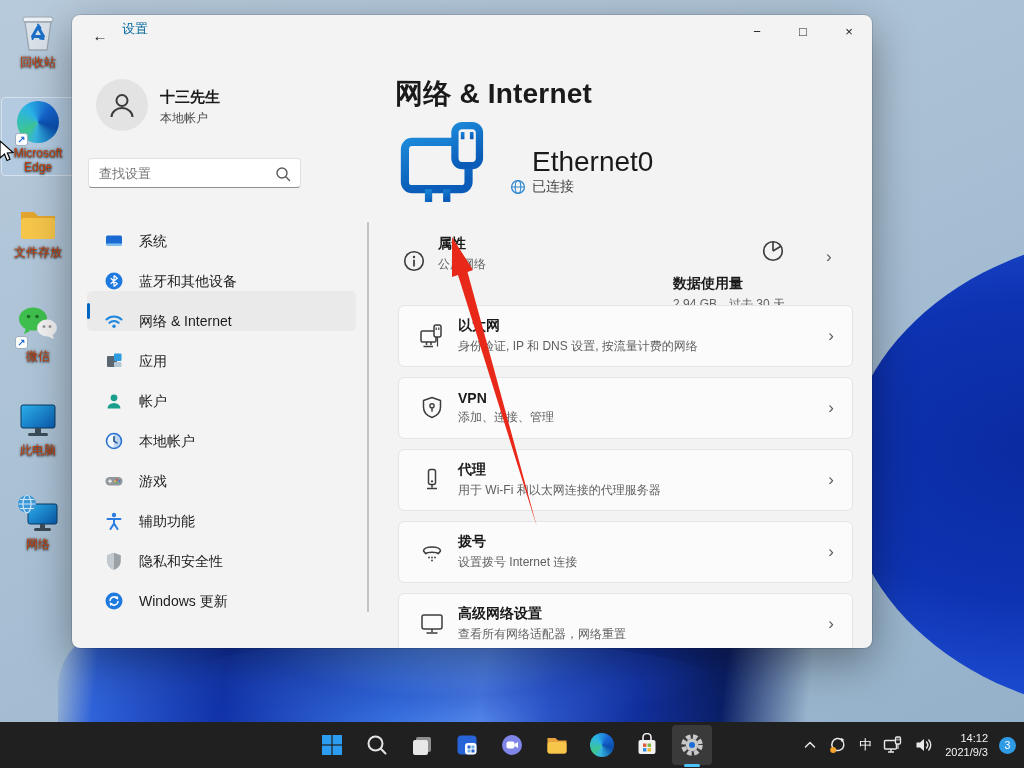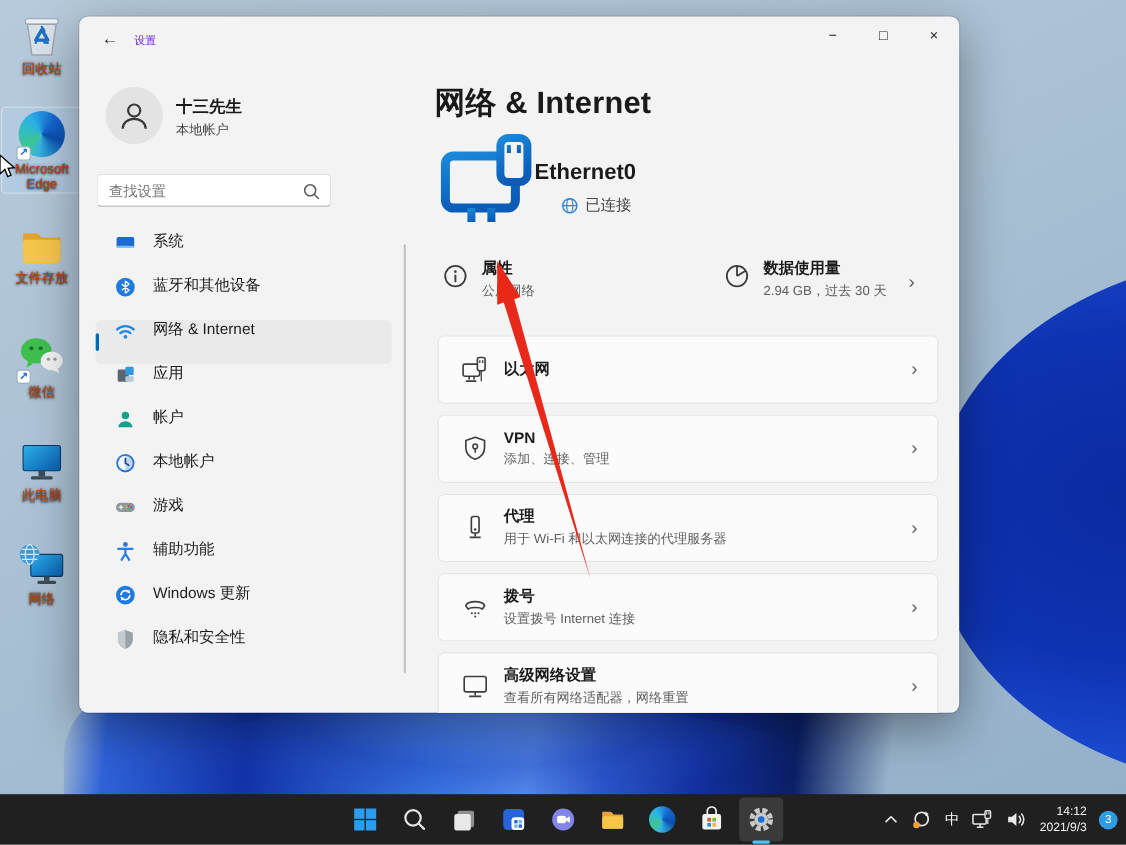--- a/index.html
+++ b/index.html
@@ -24,47 +24,47 @@
   .shortcut-badge { position:absolute; left:-1px; bottom:-1px; width:13px; height:13px; background:#fff; border:1px solid #9db0c0; border-radius:3px;
     font-size:10px; line-height:11px; color:#1a66d8; text-align:center; font-weight:bold; }
   .edge-ball { width:42px; height:42px; margin:1px auto 0; border-radius:50%;
     background:conic-gradient(from 230deg, #3ec78f, #2bb3e8 95deg, #1666d0 170deg, #0a4fae 240deg, #35b5e0 320deg, #3ec78f); }
 
   
   .win { position:absolute; left:72px; top:15px; width:800px; height:633px; background:#f3f3f3; border-radius:8px; z-index:3; overflow:hidden;
     box-shadow:0 14px 44px rgba(0,0,0,.38), 0 0 0 1px rgba(0,0,0,.12); }
   .titlebar { position:absolute; left:0; top:0; width:100%; height:42px; }
   .backbtn { position:absolute; left:12px; top:8px; width:32px; height:26px; border-radius:4px; text-align:center; line-height:26px; font-size:15px; color:#1a1a1a; }
-  .wtitle { position:absolute; left:50px; top:15px; font-size:10px; color:#6d28d9; }
+  .wtitle { position:absolute; left:50px; top:5px; font-size:13px; color:#0369a1; }
   .wcontrols { position:absolute; right:0; top:0; display:flex; }
   .wc { width:46px; height:34px; text-align:center; line-height:34px; font-size:13px; color:#1a1a1a; }
 
   
   .avatar { position:absolute; left:24px; top:64px; width:52px; height:52px; border-radius:50%; background:#e3e3e3; display:flex; align-items:center; justify-content:center; }
   .uname { position:absolute; left:88px; top:73px; font-size:15px; font-weight:700; color:#1a1a1a; }
   .utype { position:absolute; left:88px; top:95px; font-size:12px; color:#484848; }
   .searchbox { position:absolute; left:16px; top:143px; width:213px; height:30px; background:#fff; border:1px solid #e0e0e0; border-bottom:1px solid #8f8f8f; border-radius:4px; }
   .searchbox input { width:100%; height:100%; border:0; outline:0; background:transparent; padding:0 30px 0 10px; font-size:13px; color:#1a1a1a; font-family:inherit; }
   .searchbox input::placeholder { color:#767676; }
   .searchbox svg { position:absolute; right:8px; top:6px; }
   .nav { position:absolute; left:15px; top:196px; width:269px; }
-  .nav-item { position:relative; height:40px; display:flex; align-items:flex-start; gap:15px; padding-left:17px; border-radius:5px; font-size:14px; color:#1c1c1c; }
+  .nav-item { position:relative; height:40px; display:flex; align-items:flex-end; gap:15px; padding-left:17px; border-radius:5px; font-size:14px; color:#1c1c1c; }
   .nav-item.selected { background:#eaeaea; }
   .nav-pill { position:absolute; left:0; top:12px; width:3px; height:16px; border-radius:2px; background:#0067c0; }
   .nav-ic { width:20px; height:20px; flex:0 0 20px; }
   .scrollline { position:absolute; left:295px; top:207px; width:2px; height:390px; background:#c2c2c2; border-radius:1px; }
 
   
   .ptitle { position:absolute; left:323px; top:60px; font-size:28px; font-weight:700; color:#1a1a1a; letter-spacing:.2px; }
   .hero-ic { position:absolute; left:326px; top:106px; }
-  .hero-name { position:absolute; left:414px; top:131px; font-size:20px; font-weight:700; color:#1a1a1a; }
+  .hero-name { position:absolute; left:460px; top:131px; font-size:28px; font-weight:400; color:#1a1a1a; }
   .hero-status { position:absolute; left:438px; top:163px; display:flex; align-items:center; gap:6px; font-size:14px; color:#454545; }
   .quick { position:absolute; left:330px; top:220px; width:452px; height:52px; }
-  .qtile { position:absolute; top:0; display:flex; gap:12px; }
-  .q1 { left:0; } .q2 { left:256px; }
+  .qtile { position:absolute; top:0; display:flex; gap:12px;align-items:flex-end; }
+  .q1 { left:0; } .q2 { left:271px;flex-direction:column; }
   .qtexts .qt { font-size:14px; font-weight:700; color:#1a1a1a; }
   .qtexts .qs { margin-top:3px; font-size:12px; color:#5e5e5e; }
   .qchev { position:absolute; left:424px; top:12px; font-size:17px; color:#5d5d5d; }
 
   .cards { position:absolute; left:326px; top:290px; width:455px; }
   .card { position:relative; height:62px; margin-bottom:10px; background:#fbfbfb; border:1px solid #e5e5e5; border-radius:6px; display:flex; align-items:center; }
   .card-ic { margin-left:20px; width:26px; flex:0 0 26px; }
   .card-tx { margin-left:13px; }
   .card-tx .ct { font-size:14px; font-weight:700; color:#1a1a1a; }
   .card-tx .cs { margin-top:3px; font-size:12px; color:#5e5e5e; }
@@ -273,33 +273,33 @@
     <div class="nav-item">
       <svg class="nav-ic" viewBox="0 0 20 20">
         <circle cx="10" cy="4" r="2.2" fill="#2b7de0"></circle>
         <path d="M3.5,8 H16.5 M10,8 V12.5 M10,12.5 L6.5,18 M10,12.5 L13.5,18" fill="none" stroke="#2b7de0" stroke-width="2" stroke-linecap="round" stroke-linejoin="round"></path>
       </svg>
       <span>辅助功能</span>
     </div>
 
     <div class="nav-item">
       <svg class="nav-ic" viewBox="0 0 20 20">
+        <path d="M10,1.8 L16.8,4.3 V9.8 C16.8,14.3 14,17.4 10,18.8 C6,17.4 3.2,14.3 3.2,9.8 V4.3 Z" fill="#9aa2a8"></path>
+        <path d="M10,1.8 L3.2,4.3 V9.8 C3.2,14.3 6,17.4 10,18.8 Z" fill="#c3cad0"></path>
+      </svg>
+      <span>隐私和安全性</span>
+    </div>
+
+    <div class="nav-item">
+      <svg class="nav-ic" viewBox="0 0 20 20">
         <circle cx="10" cy="10" r="8.5" fill="#1f7ae0"></circle>
         <path d="M6,9.5 a4.2,4.2 0 0 1 7.6,-1.8 M14,10.5 a4.2,4.2 0 0 1 -7.6,1.8" fill="none" stroke="#fff" stroke-width="1.5" stroke-linecap="round"></path>
         <path d="M13.8,4.8 L13.9,7.9 L11,7.4 Z M6.2,15.2 L6.1,12.1 L9,12.6 Z" fill="#fff"></path>
       </svg>
       <span>Windows 更新</span>
-    </div>
-
-    <div class="nav-item">
-      <svg class="nav-ic" viewBox="0 0 20 20">
-        <path d="M10,1.8 L16.8,4.3 V9.8 C16.8,14.3 14,17.4 10,18.8 C6,17.4 3.2,14.3 3.2,9.8 V4.3 Z" fill="#9aa2a8"></path>
-        <path d="M10,1.8 L3.2,4.3 V9.8 C3.2,14.3 6,17.4 10,18.8 Z" fill="#c3cad0"></path>
-      </svg>
-      <span>隐私和安全性</span>
     </div>
   </div>
 
   <div class="scrollline"></div>
 
   <div class="ptitle">网络 &amp; Internet</div>
 
   <svg class="hero-ic" width="92" height="100" viewBox="0 0 100 110">
     <defs>
         <linearGradient id="hb" x1="0" y1="0" x2="0.3" y2="1">
@@ -354,20 +354,21 @@
 
     <div class="card">
       <svg class="card-ic" viewBox="0 0 26 26">
         <rect x="2" y="8" width="15" height="11" rx="1.5" fill="none" stroke="#3d3d3d" stroke-width="1.5"></rect>
         <path d="M7.5,19 v3 M12,19 v3 M4.5,23.5 h9.5" stroke="#3d3d3d" stroke-width="1.5"></path>
         <rect x="15" y="2" width="7" height="12" rx="2" fill="#fbfbfb" stroke="#3d3d3d" stroke-width="1.5"></rect>
         <path d="M17.2,4.5 v2.5 M19.8,4.5 v2.5 M18.5,14 V23.5" stroke="#3d3d3d" stroke-width="1.2"></path>
       </svg>
       <div class="card-tx">
         <div class="ct">以太网</div>
+        <div class="cs">身份验证, IP 和 DNS 设置, 按流量计费的网络</div>
       </div>
       <div class="card-chev">›</div>
     </div>
 
     <div class="card">
       <svg class="card-ic" viewBox="0 0 26 26">
         <path d="M13,2.5 L21.5,5.5 V12 C21.5,17 18,20.8 13,22.5 C8,20.8 4.5,17 4.5,12 V5.5 Z" fill="none" stroke="#3d3d3d" stroke-width="1.5" stroke-linejoin="round"></path>
         <circle cx="13" cy="10.8" r="2.1" fill="none" stroke="#3d3d3d" stroke-width="1.4"></circle>
         <path d="M13,12.9 V16.2" stroke="#3d3d3d" stroke-width="1.4" stroke-linecap="round"></path>
       </svg>

